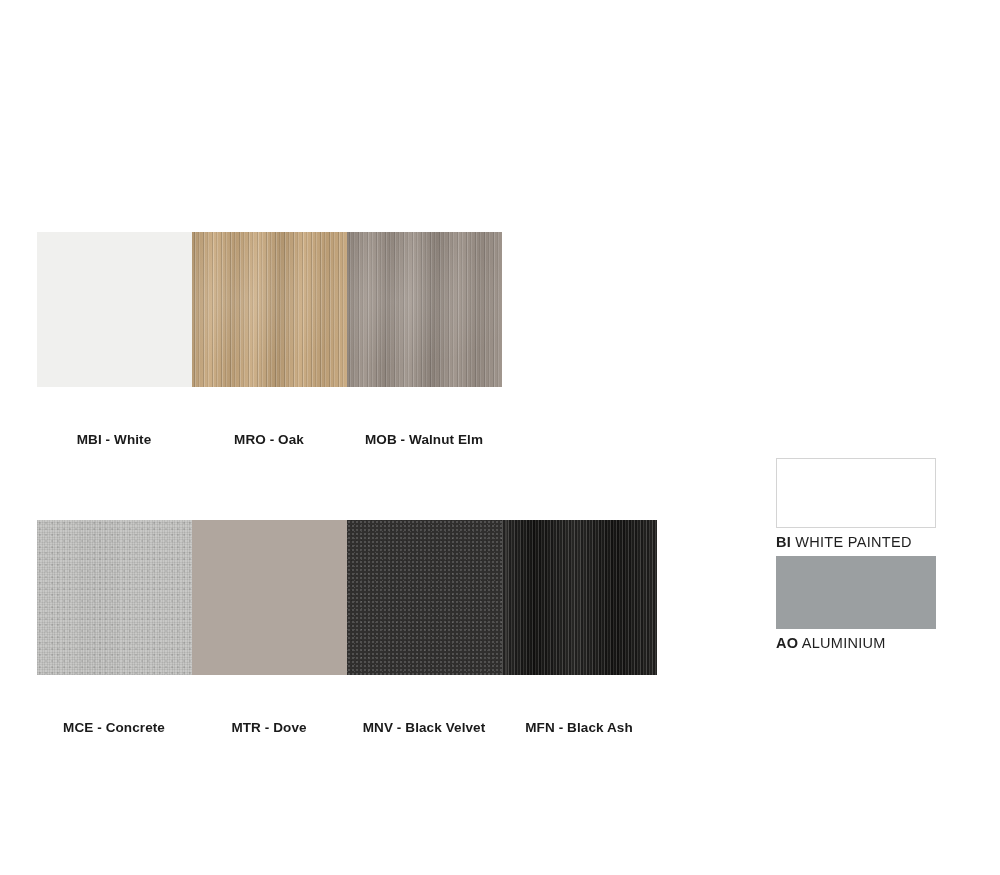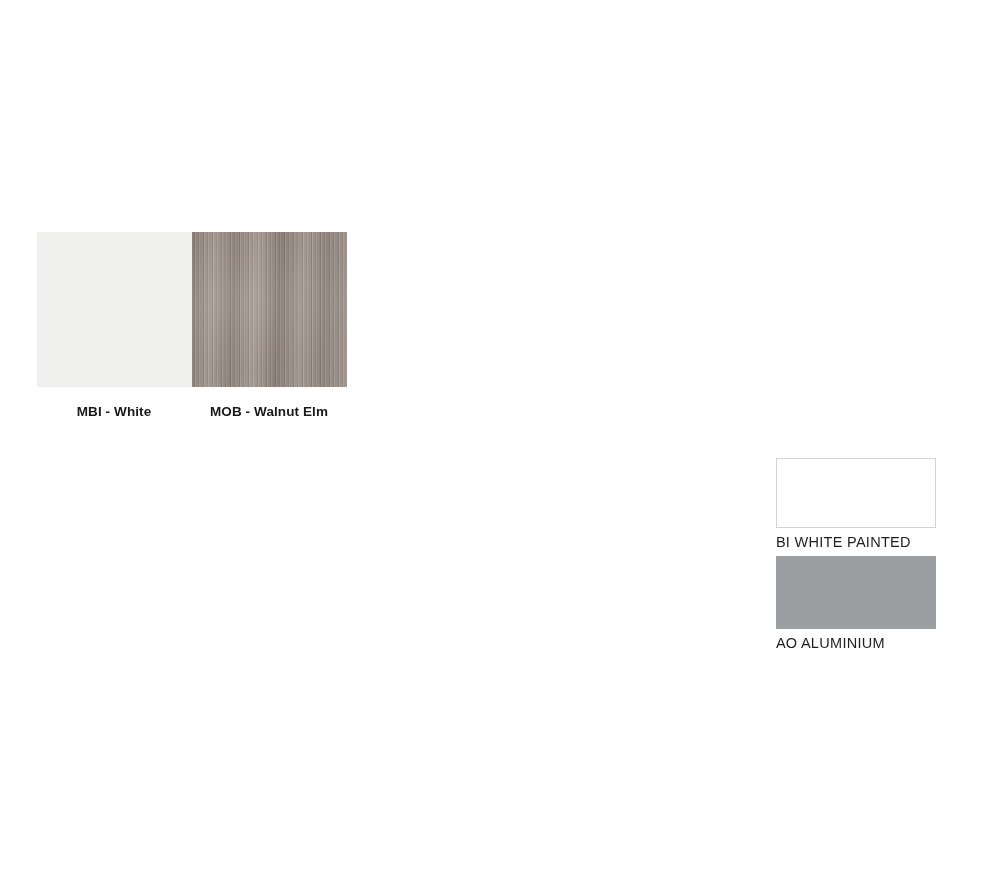--- a/index.html
+++ b/index.html
@@ -28,20 +28,21 @@
     display: flex;
     flex-direction: row;
     margin-bottom: 73px;
   }
   .grid-cell {
     width: 132px;
     margin-right: 23px;
     display: flex;
     flex-direction: column;
     align-items: center;
+    gap: 28px;
   }
   .grid-cell:last-child { margin-right: 0; }
 
   .swatch {
     width: 155px;
     height: 155px;
     position: relative;
     overflow: hidden;
     background-color: #cccccc;
   }
@@ -168,47 +169,74 @@
     border: 1px solid #d4d4d4;
   }
   .finish-label {
     font-size: 14.5px;
     color: #1f1f1f;
     letter-spacing: 0.3px;
     white-space: nowrap;
     margin-top: 6px;
   }
   .finish-code {
-    font-weight: normal;
+    font-weight: bold;
     letter-spacing: 0.2px;
   }
   .finish-name { font-weight: normal; }
 </style>
 </head>
 <body style="background: rgb(255, 255, 255);">
 
 <div id="swatch-grid">
 
   <div class="grid-row">
 
     <div class="grid-cell">
       <div class="swatch tex-plain" style="background-color: rgb(240, 240, 238);"></div>
       <div class="swatch-caption">MBI - White</div>
     </div>
 
 
 
+    <div class="grid-cell">
+      <div class="swatch tex-wood" style="--g1: 0.15; --g2: 0.22; background-color: rgb(201, 169, 126);"></div>
+      <div class="swatch-caption">MRO - Oak</div>
+    </div>
 
     <div class="grid-cell">
       <div class="swatch tex-wood" style="--g1: 0.13; --g2: 0.17; background-color: rgb(156, 145, 136);"></div>
       <div class="swatch-caption">MOB - Walnut Elm</div>
     </div>
 
   </div>
 
+  <div class="grid-row">
+
+    <div class="grid-cell">
+      <div class="swatch tex-weave" style="background-color: rgb(195, 195, 193);"></div>
+      <div class="swatch-caption">MCE - Concrete</div>
+    </div>
+
+    <div class="grid-cell">
+      <div class="swatch tex-plain" style="background-color: rgb(176, 166, 158);"></div>
+      <div class="swatch-caption">MTR - Dove</div>
+    </div>
+
+    <div class="grid-cell">
+      <div class="swatch tex-noise" style="background-color: rgb(48, 47, 46);"></div>
+      <div class="swatch-caption">MNV - Black Velvet</div>
+    </div>
+
+    <div class="grid-cell">
+      <div class="swatch tex-ribbed" style="background-color: rgb(39, 38, 36);"></div>
+      <div class="swatch-caption">MFN - Black Ash</div>
+    </div>
+
+  </div>
 </div>
 
 <div id="finish-panel">
 
   <div class="finish-item">
     <div class="finish-block bordered" style="background-color: rgb(255, 255, 255); width: 160px; height: 70px;"></div>
     <div class="finish-label">
       <span class="finish-code">BI</span>
       <span class="finish-name">WHITE PAINTED</span>
     </div>

